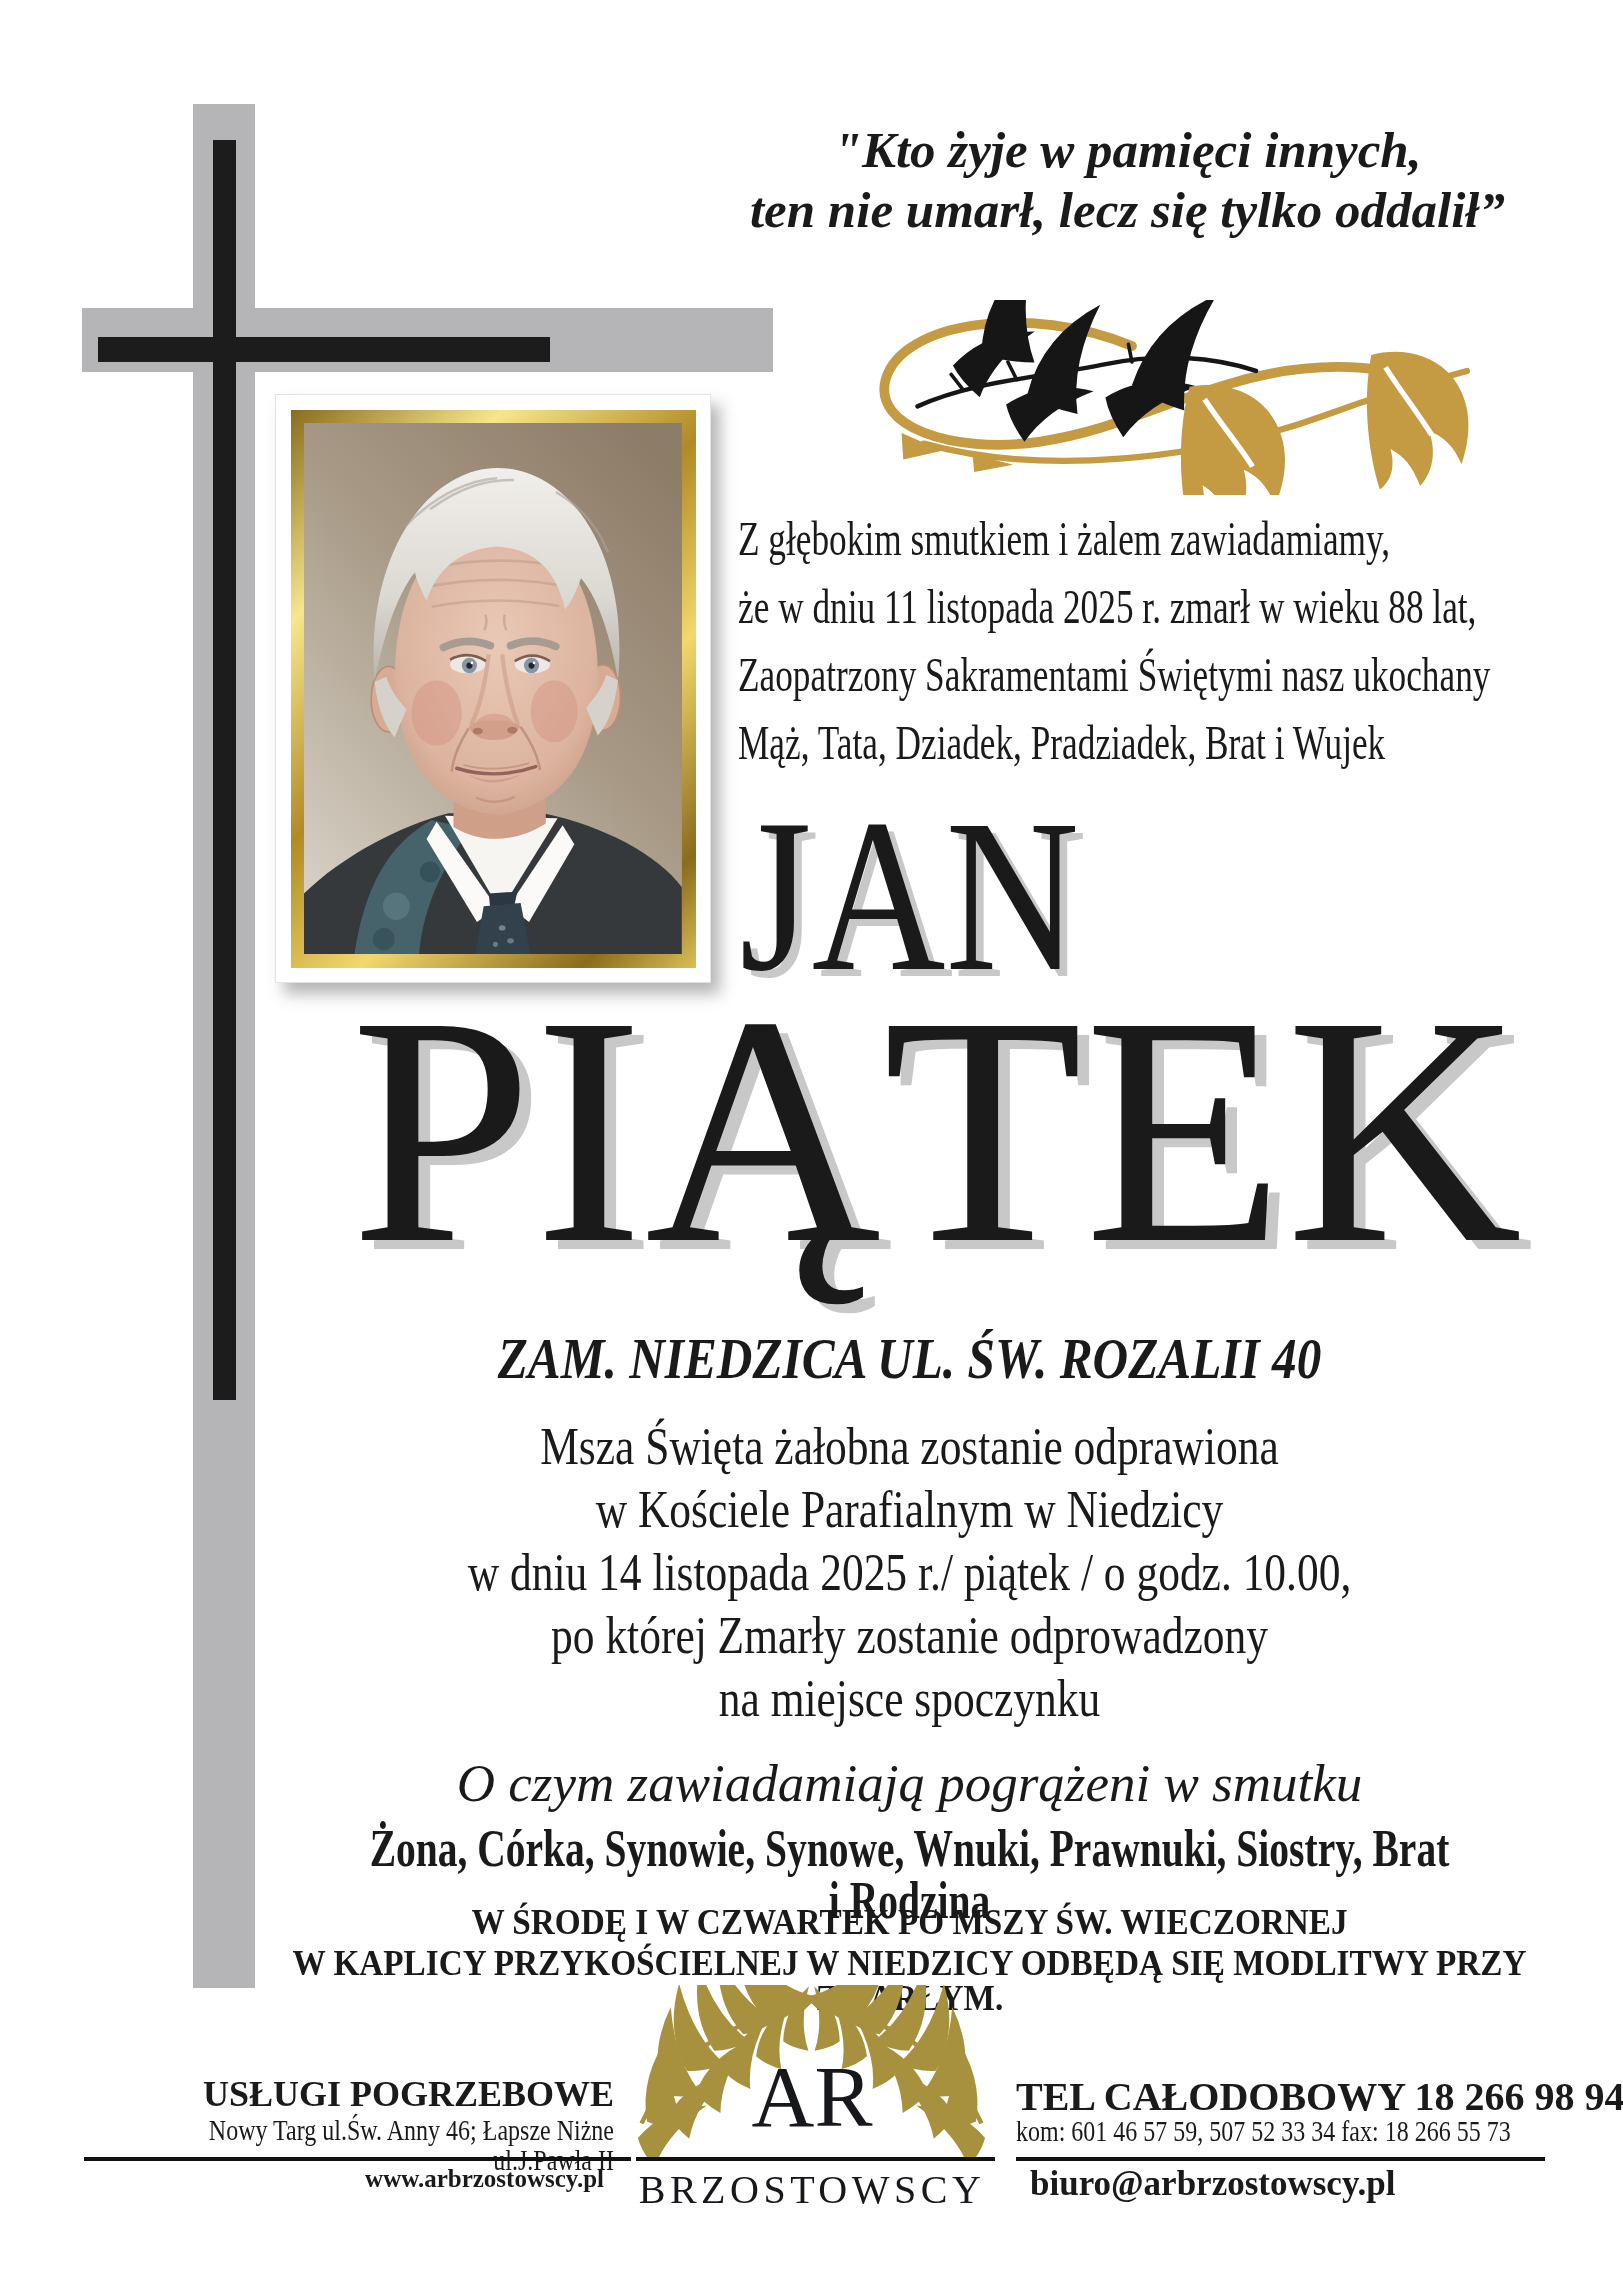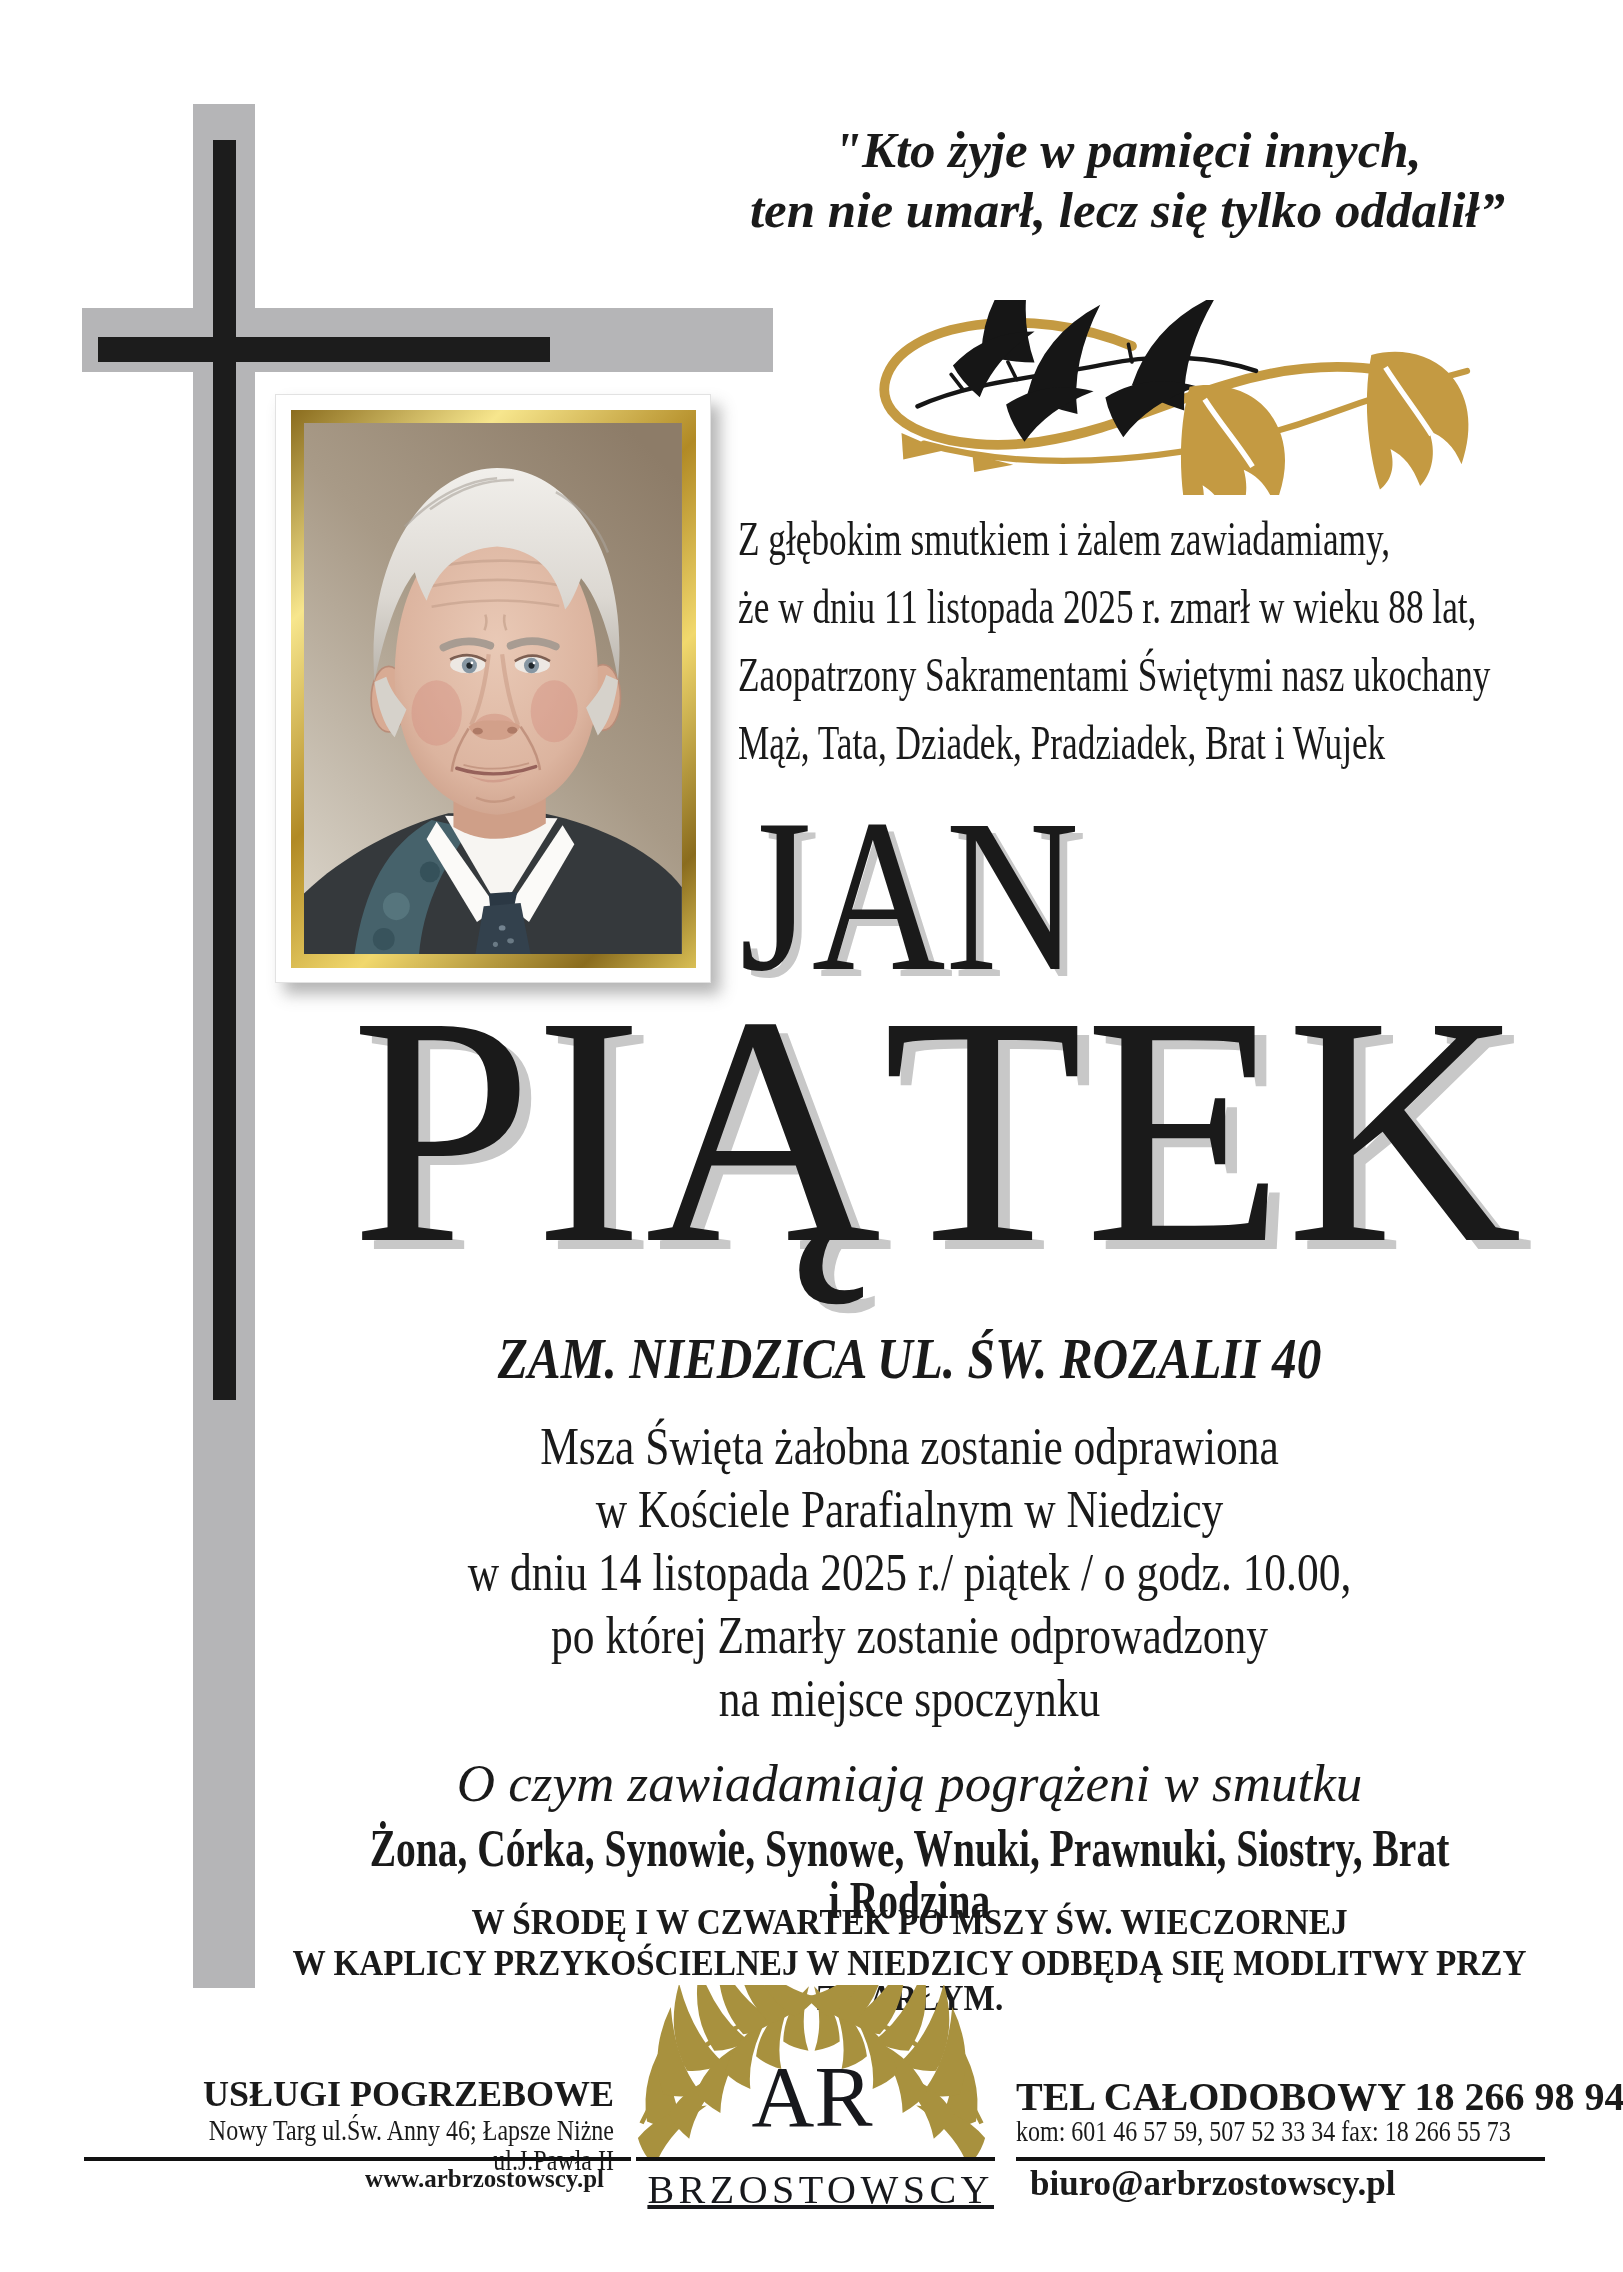--- a/index.html
+++ b/index.html
@@ -45,22 +45,22 @@
   .rule{position:absolute;height:3.6px;background:#111;}
   #f-title{left:55px;top:2076px;width:559px;text-align:right;font-weight:bold;font-size:36px;line-height:1;}
   #f-addr{left:55px;top:2115px;width:559px;text-align:right;font-size:30px;line-height:1;
           transform:scaleX(.8);transform-origin:100% 0;}
   #f-www{left:45px;top:2166px;width:559px;text-align:right;font-weight:bold;font-size:25px;line-height:1;}
   #f-tel{left:1016px;top:2077px;font-weight:bold;font-size:40px;line-height:1;white-space:nowrap;}
   #f-kom{left:1016px;top:2116px;font-size:30px;line-height:1;white-space:nowrap;
          transform:scaleX(.8);transform-origin:0 0;}
   #f-mail{left:1030px;top:2166px;font-weight:bold;font-size:35px;line-height:1;white-space:nowrap;}
   #f-ar{left:630px;top:2037px;width:364px;text-align:center;font-size:87px;line-height:1;color:#17181c;margin-top:16px;}
-  #f-brand{left:630px;top:2170px;width:364px;text-align:right;font-size:40px;letter-spacing:4.5px;
-           line-height:1;color:#17181c;text-decoration:underline;}
+  #f-brand{left:630px;top:2170px;width:364px;text-align:center;font-size:40px;letter-spacing:4.5px;
+           line-height:1;color:#17181c;}
   #wreath{left:627px;top:1985px;}
 </style>
 </head>
 <body>
 
 <div id="page">
 
   <div>
     <div class="bar gray" style="left:193px;top:104px;width:62px;height:1884px;"></div>
     <div class="bar gray" style="left:82px;top:308px;width:691px;height:64px;"></div>

